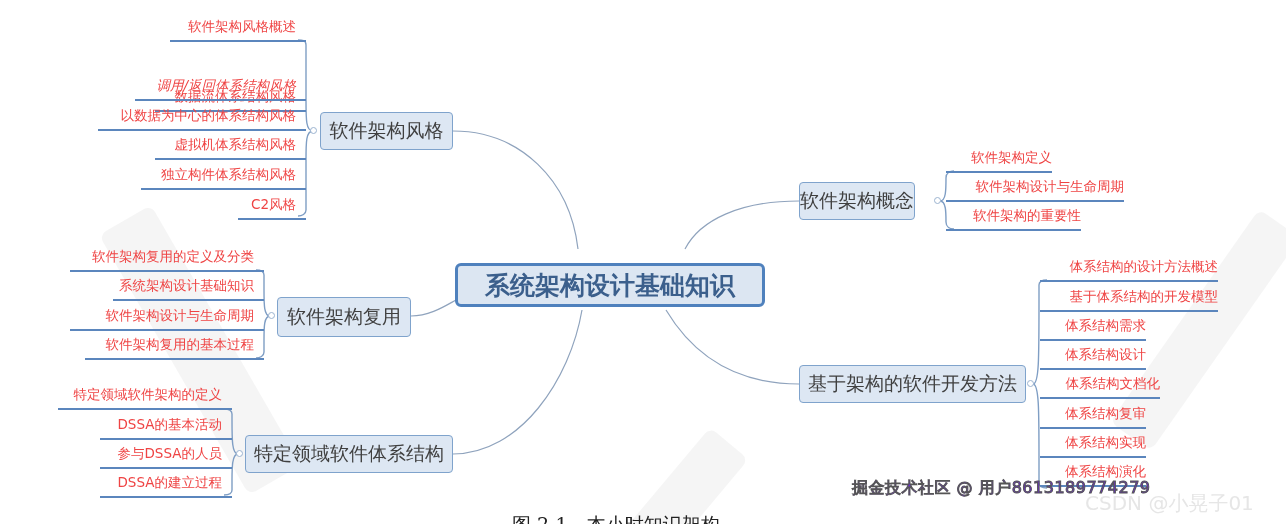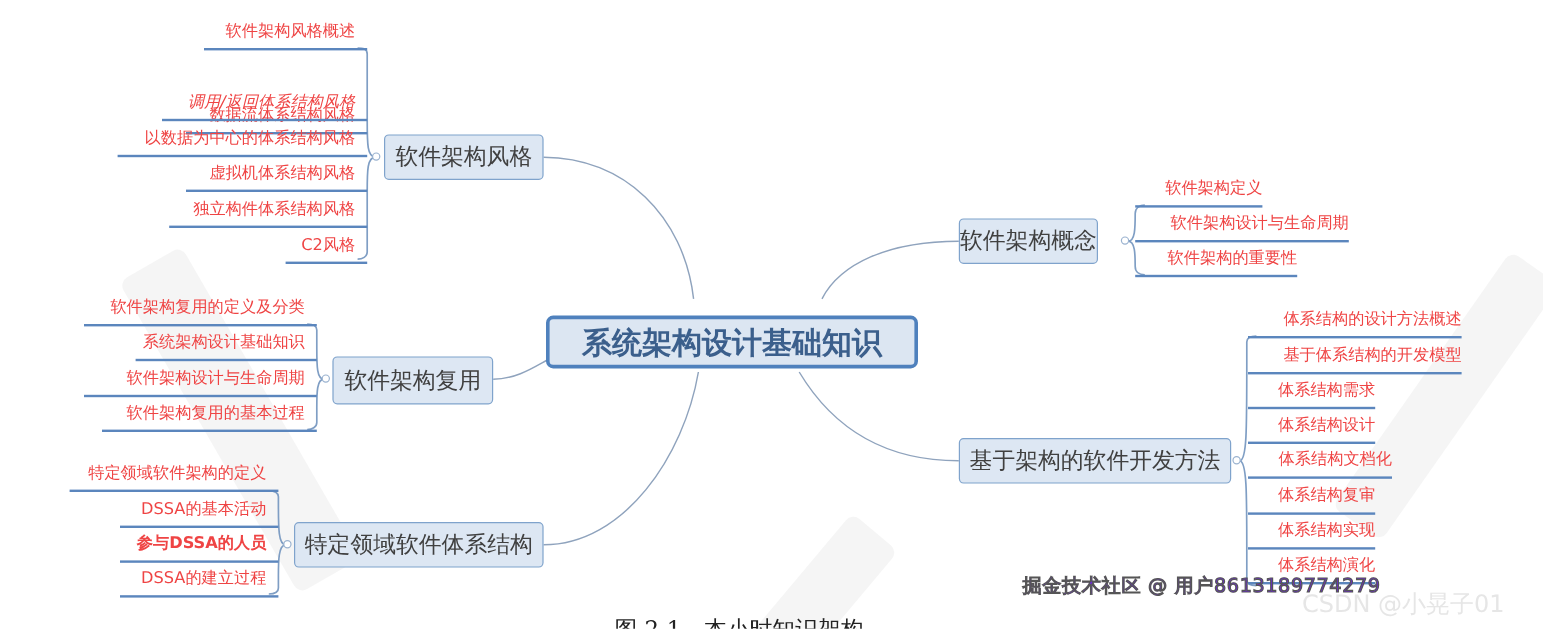--- a/index.html
+++ b/index.html
@@ -97,21 +97,21 @@
   <div class="dot" style="left:268px;top:312px;"></div>
   <div class="leaf left" style="left:70px;top:244px;width:194px;">软件架构复用的定义及分类</div>
   <div class="leaf left" style="left:113px;top:273px;width:151px;">系统架构设计基础知识</div>
   <div class="leaf left" style="left:70px;top:303px;width:194px;">软件架构设计与生命周期</div>
   <div class="leaf left" style="left:85px;top:332px;width:179px;">软件架构复用的基本过程</div>
 
   <div class="node" style="left:245px;top:435px;width:208px;height:38px;">特定领域软件体系结构</div>
   <div class="dot" style="left:236px;top:450px;"></div>
   <div class="leaf left" style="left:58px;top:382px;width:174px;">特定领域软件架构的定义</div>
   <div class="leaf left" style="left:100px;top:412px;width:132px;">DSSA的基本活动</div>
-  <div class="leaf left" style="left:100px;top:441px;width:132px;font-weight:bold;">参与DSSA的人员</div>
+  <div class="leaf left" style="left:100px;top:441px;width:132px;">参与DSSA的人员</div>
   <div class="leaf left" style="left:100px;top:470px;width:132px;">DSSA的建立过程</div>
 
   <div class="node" style="left:799px;top:182px;width:116px;height:38px;">软件架构概念</div>
   <div class="dot" style="left:934px;top:197px;"></div>
   <div class="leaf right" style="left:946px;top:145px;width:106px;">软件架构定义</div>
   <div class="leaf right" style="left:946px;top:174px;width:178px;">软件架构设计与生命周期</div>
   <div class="leaf right" style="left:946px;top:203px;width:135px;">软件架构的重要性</div>
 
   <div class="node" style="left:799px;top:365px;width:227px;height:38px;">基于架构的软件开发方法</div>
   <div class="dot" style="left:1027px;top:380px;"></div>

